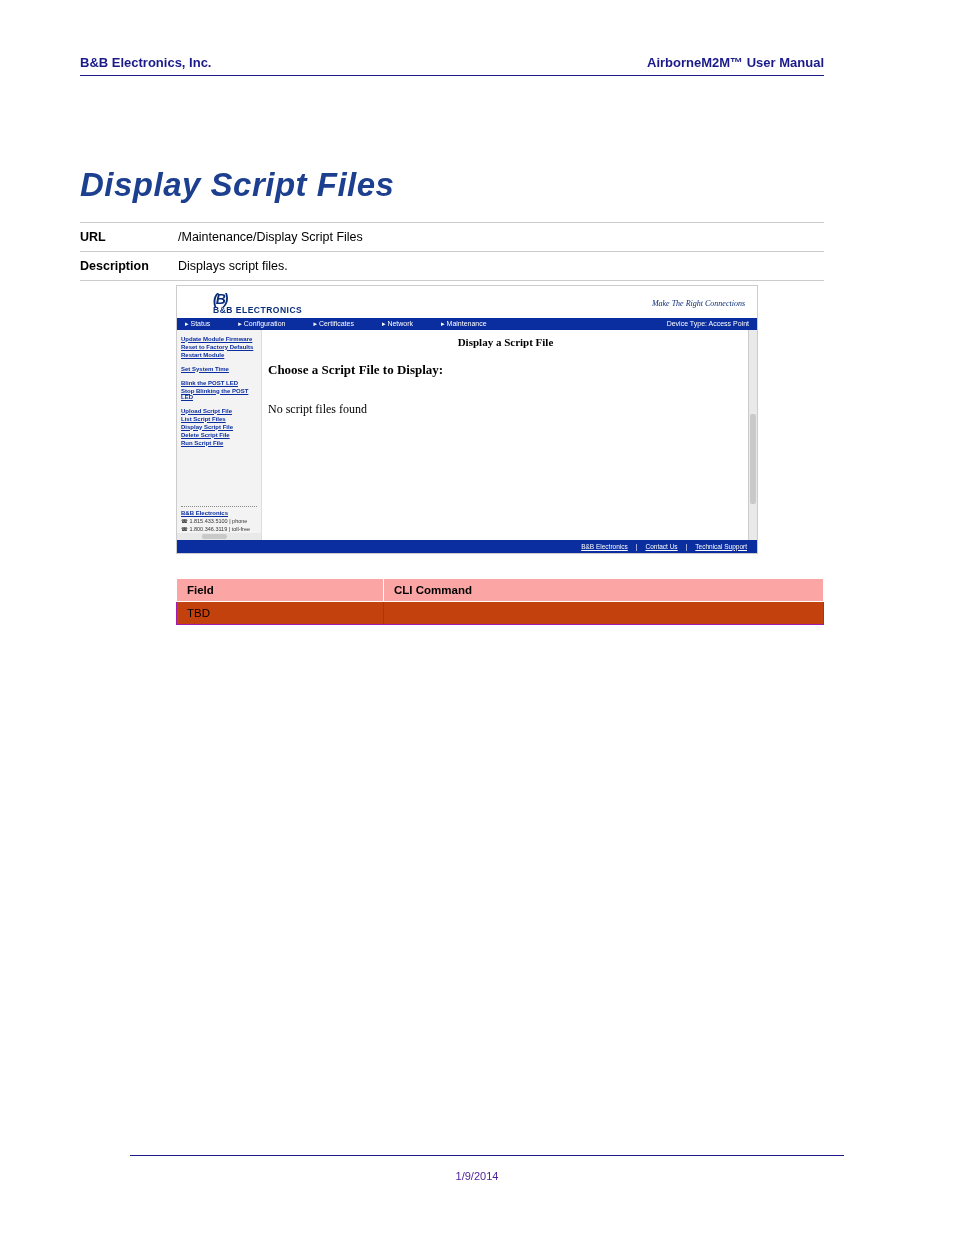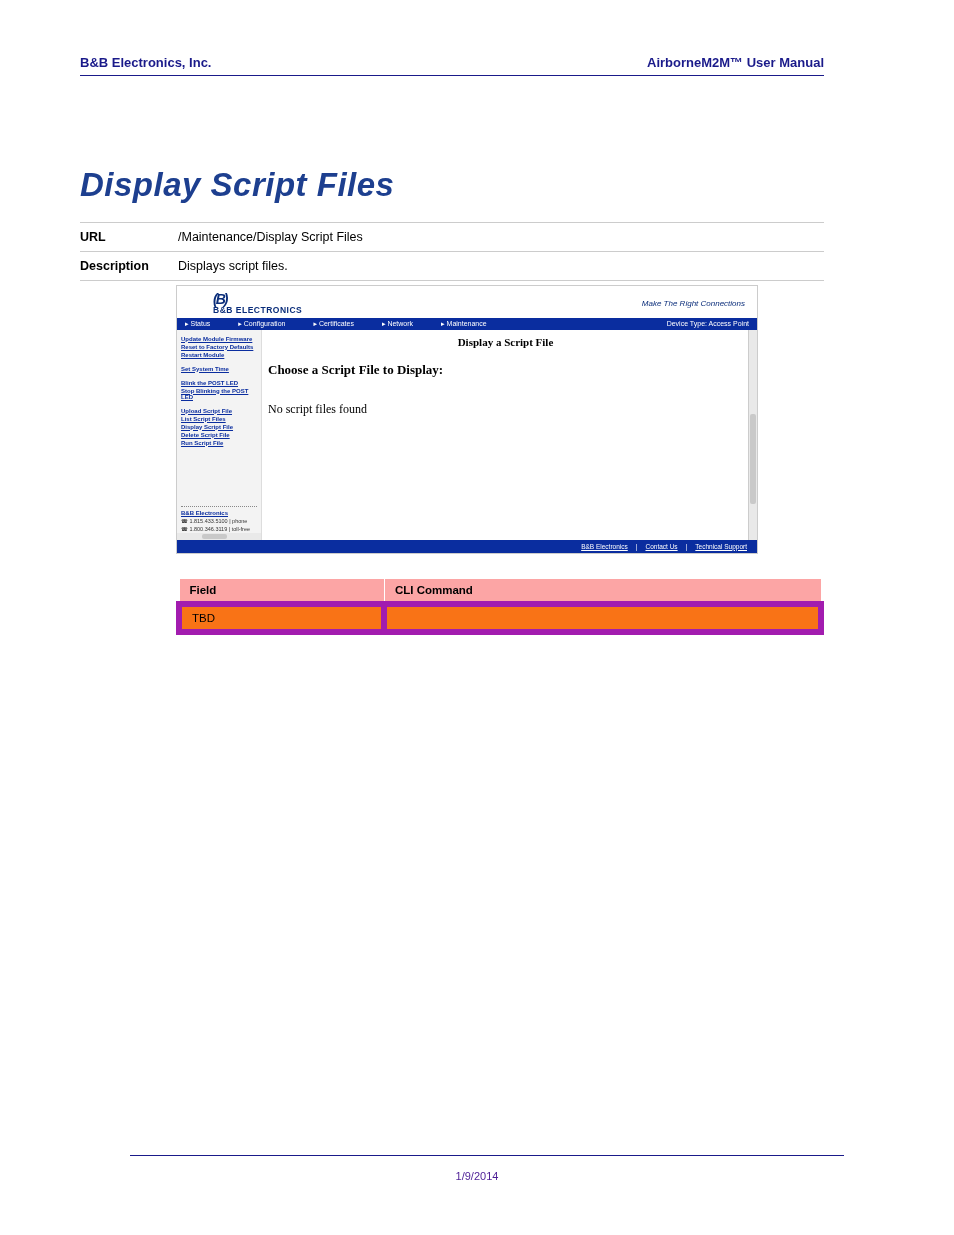--- a/index.html
+++ b/index.html
@@ -81,21 +81,21 @@
   .logo-txt {
     font-weight: bold;
     color: #0a2d7a;
     font-size: 8.5px;
     letter-spacing: 0.5px;
   }
   .tagline {
     color: #0a2d7a;
     font-style: italic;
     font-size: 8px;
-    font-family: Liberation Sans, sans-serif;
+    font-family: Liberation Serif, serif;
     text-align: right;
   }
   .nav-bar {
     background: #0a2d9f;
     color: #fff;
     display: flex;
     align-items: center;
     padding: 2px 8px;
     font-size: 7px;
   }
@@ -207,23 +207,23 @@
     border-collapse: collapse;
   }
   .cli-tbl th {
     background: #fca5a5;
     text-align: left;
     font-weight: bold;
     padding: 5px 10px;
     border: 1px solid #fff;
   }
   .cli-tbl td {
-    background: #f97316;
+    background: #c2410c;
     padding: 5px 10px;
-    border: 6px solid #a21caf;
+    border: 1px solid #a21caf;
   }
   .bottom-rule {
     position: absolute;
     left: 130px;
     right: 110px;
     top: 1155px;
     border-top: 1.5px solid #1a1a8a;
   }
   .footer-date {
     position: absolute;

